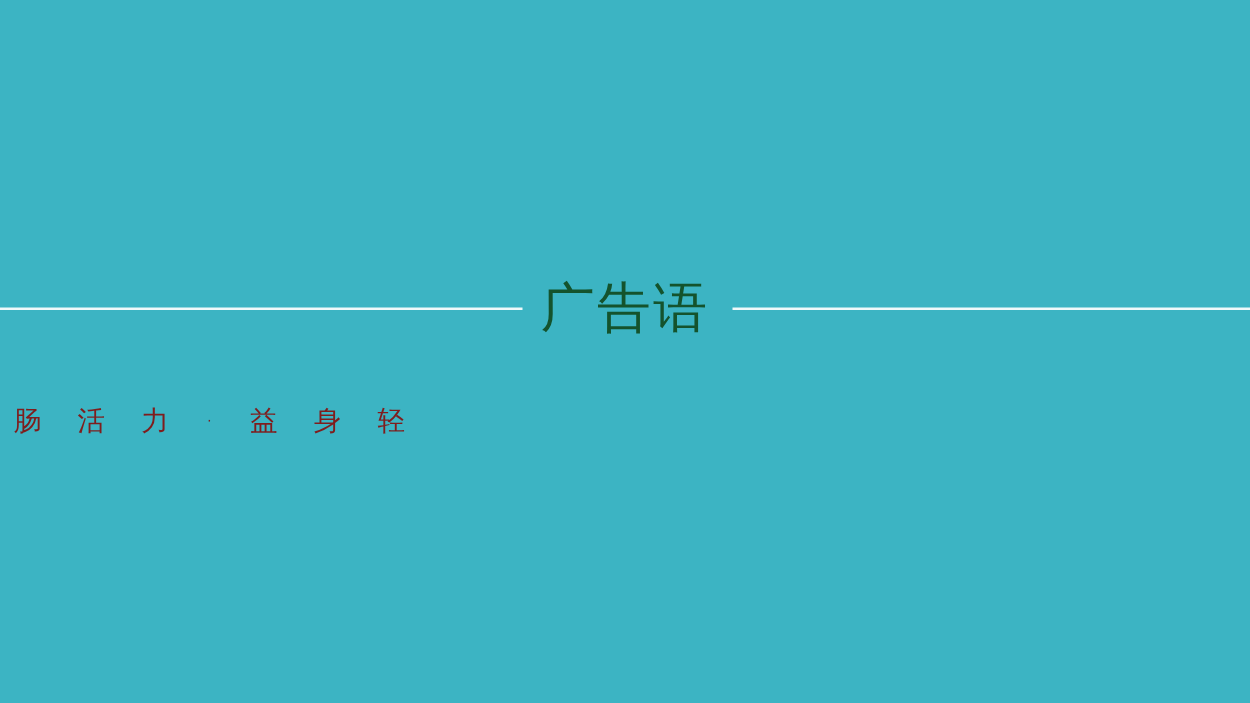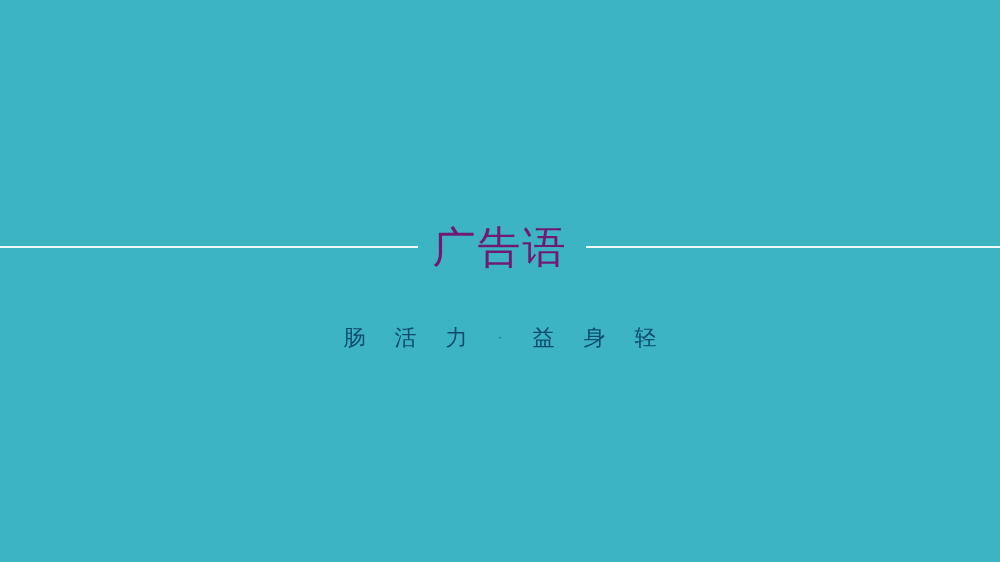--- a/index.html
+++ b/index.html
@@ -53,36 +53,36 @@
     flex-direction: column;
     align-items: center;
   }
 
   .title {
     position: absolute;
     top: 221px;
     left: 0;
     width: 1000px;
     text-align: center;
-    color: #701a75;
+    color: #14532d;
     font-size: 43px;
     line-height: 52px;
     font-weight: 300;
     letter-spacing: 2px;
     white-space: nowrap;
     -webkit-font-smoothing: antialiased;
   }
 
   .subtitle {
     position: absolute;
     top: 322px;
     left: 0;
     width: 1000px;
-    text-align: center;
-    color: #0c4a6e;
+    text-align: left;
+    color: #7f1d1d;
     font-size: 22px;
     line-height: 32px;
     font-weight: 300;
     letter-spacing: 11px;
     text-indent: 11px;
     white-space: nowrap;
     -webkit-font-smoothing: antialiased;
   }
 </style>
 </head>

